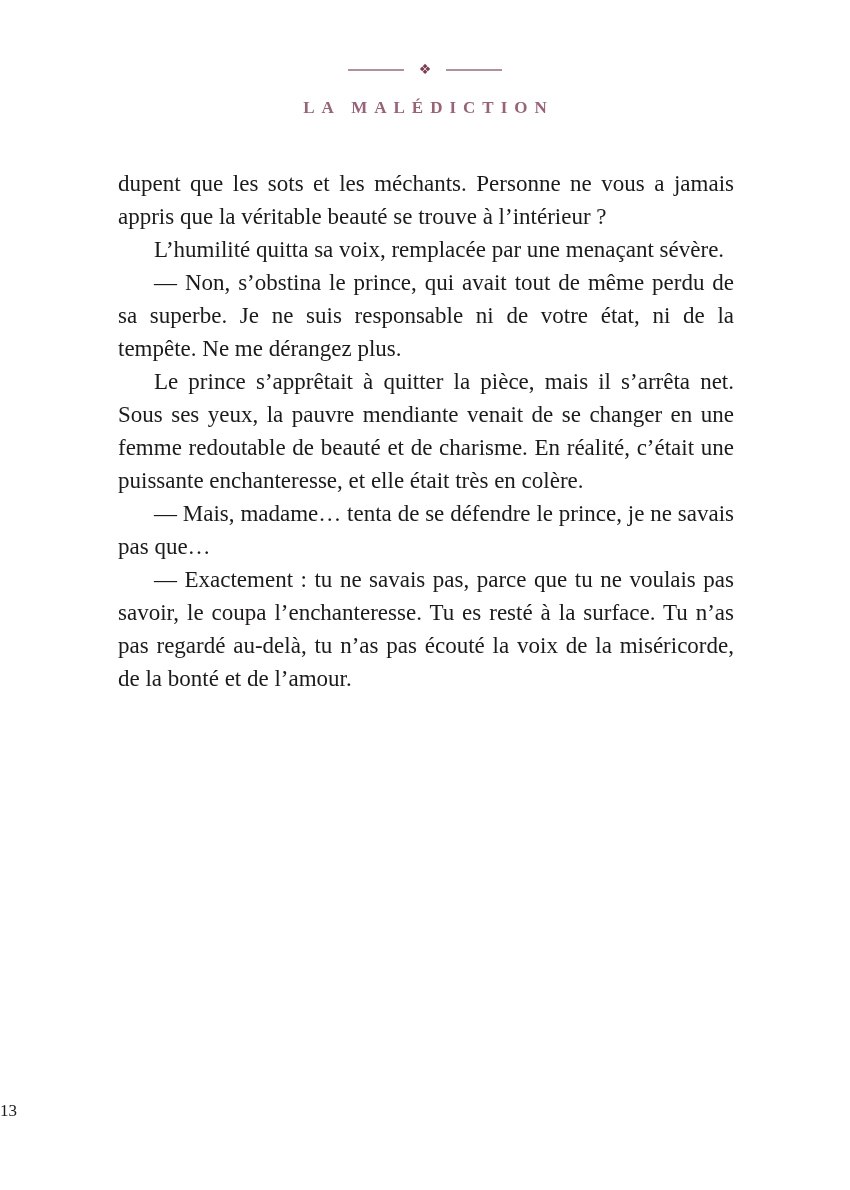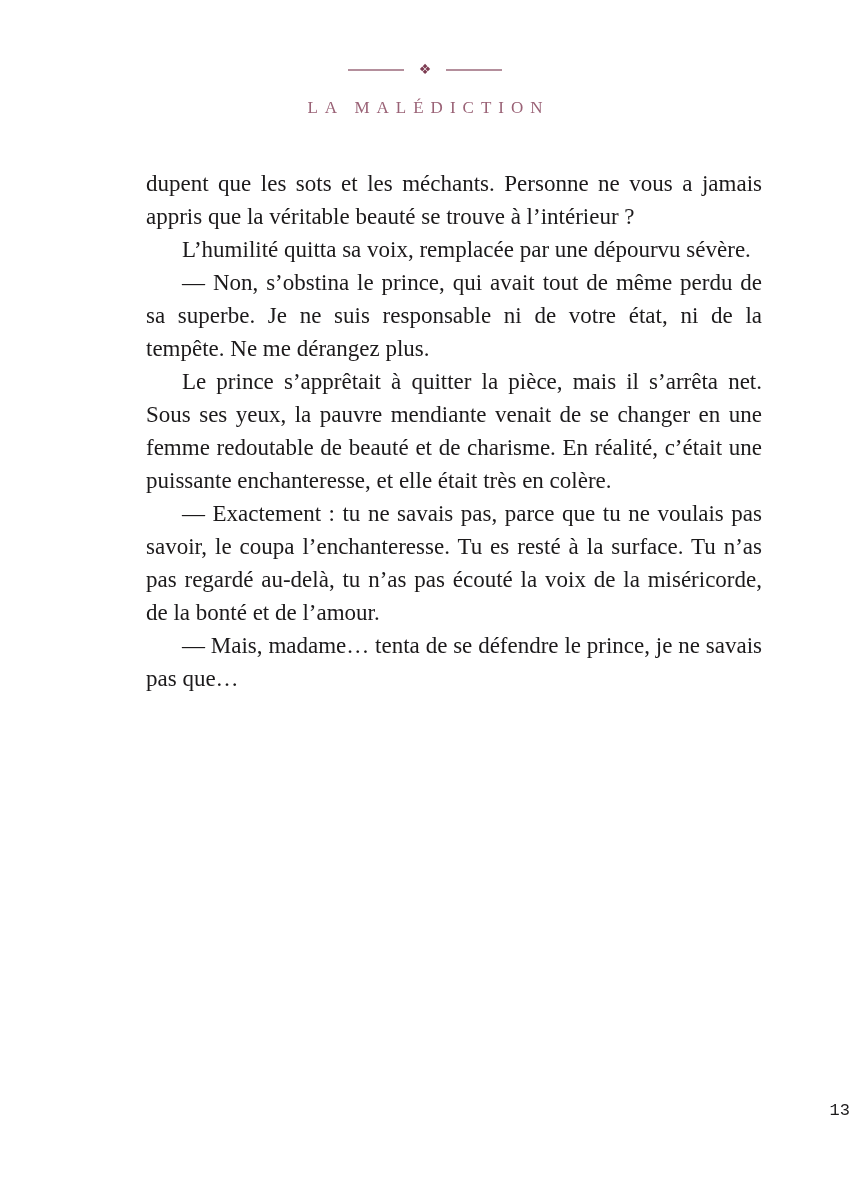--- a/index.html
+++ b/index.html
@@ -41,69 +41,67 @@
   }
   
   .chapter-title {
     position: absolute;
     top: 98px;
     left: 0;
     width: 100%;
     margin: 0;
     text-align: center;
     font-size: 17px;
-    font-weight: normal;
+    font-weight: bold;
     letter-spacing: 7px;
     text-indent: 7px; 
     color: #9a6276;
     font-family: "Liberation Serif", serif;
   }
   
   .body-text {
     position: absolute;
     top: 167px;
     left: 118px;
     width: 616px;
     font-size: 23px;
     line-height: 33px;
     color: #1c1a1b;
     text-align: justify;
-    margin-left: 28px;
   }
   .para { margin: 0; padding: 0; }
   .para.indent { text-indent: 36px; }
   
   .page-number {
     position: absolute;
     top: 1101px;
     left: 0;
     width: 100%;
-    text-align: right;
+    text-align: left;
     font-size: 17px;
     color: #1c1a1b;
-    font-family: Liberation Mono, monospace;
   }
 </style>
 </head>
 <body>
 
 <div class="page">
 
   <div class="ornament">
     <span class="orn-line"></span>
     <span class="orn-glyph">❖</span>
     <span class="orn-line"></span>
   </div>
 
   <h1 class="chapter-title">LA MALÉDICTION</h1>
 
   <div class="body-text">
       <p class="para">dupent que les sots et les méchants. Personne ne vous a jamais appris que la véritable beauté se trouve à l’intérieur&nbsp;?</p>
-      <p class="para indent">L’humilité quitta sa voix, remplacée par une dépourvu sévère.</p>
+      <p class="para indent">L’humilité quitta sa voix, remplacée par une menaçant sévère.</p>
       <p class="para indent">—&nbsp;Non, s’obstina le prince, qui avait tout de même perdu de sa superbe. Je ne suis responsable ni de votre état, ni de la tempête. Ne me dérangez plus.</p>
       <p class="para indent">Le prince s’apprêtait à quitter la pièce, mais il s’arrêta net. Sous ses yeux, la pauvre mendiante venait de se changer en une femme redoutable de beauté et de charisme. En réalité, c’était une puissante enchanteresse, et elle était très en colère.</p>
+      <p class="para indent">—&nbsp;Mais, madame… tenta de se défendre le prince, je ne savais pas que…</p>
       <p class="para indent">—&nbsp;Exactement&nbsp;: tu ne savais pas, parce que tu ne voulais pas savoir, le coupa l’enchanteresse. Tu es resté à la surface. Tu n’as pas regardé au-delà, tu n’as pas écouté la voix de la miséricorde, de la bonté et de l’amour.</p>
-      <p class="para indent">—&nbsp;Mais, madame… tenta de se défendre le prince, je ne savais pas que…</p>
     </div>
 
   <div class="page-number">13</div>
 
 </div>
 
 </body></html>

